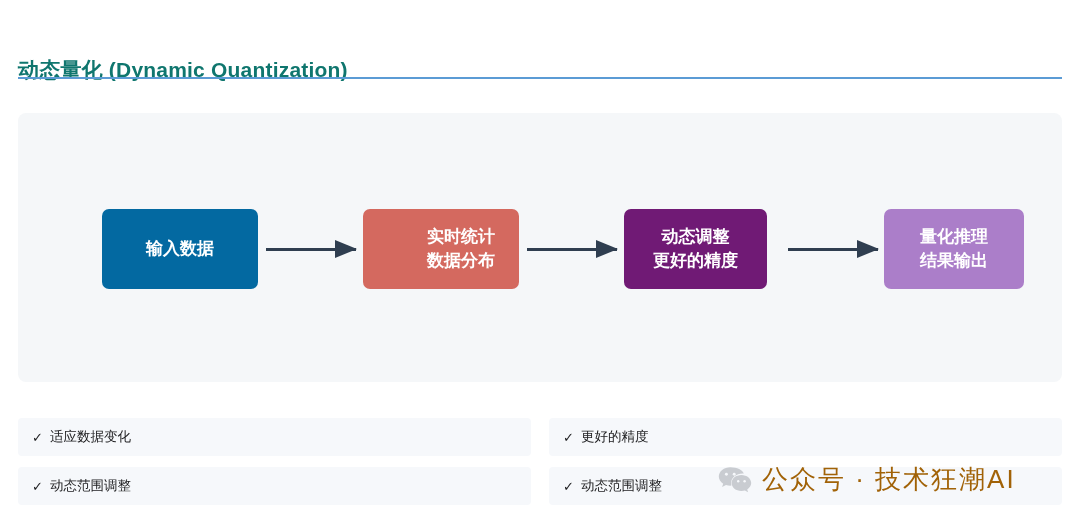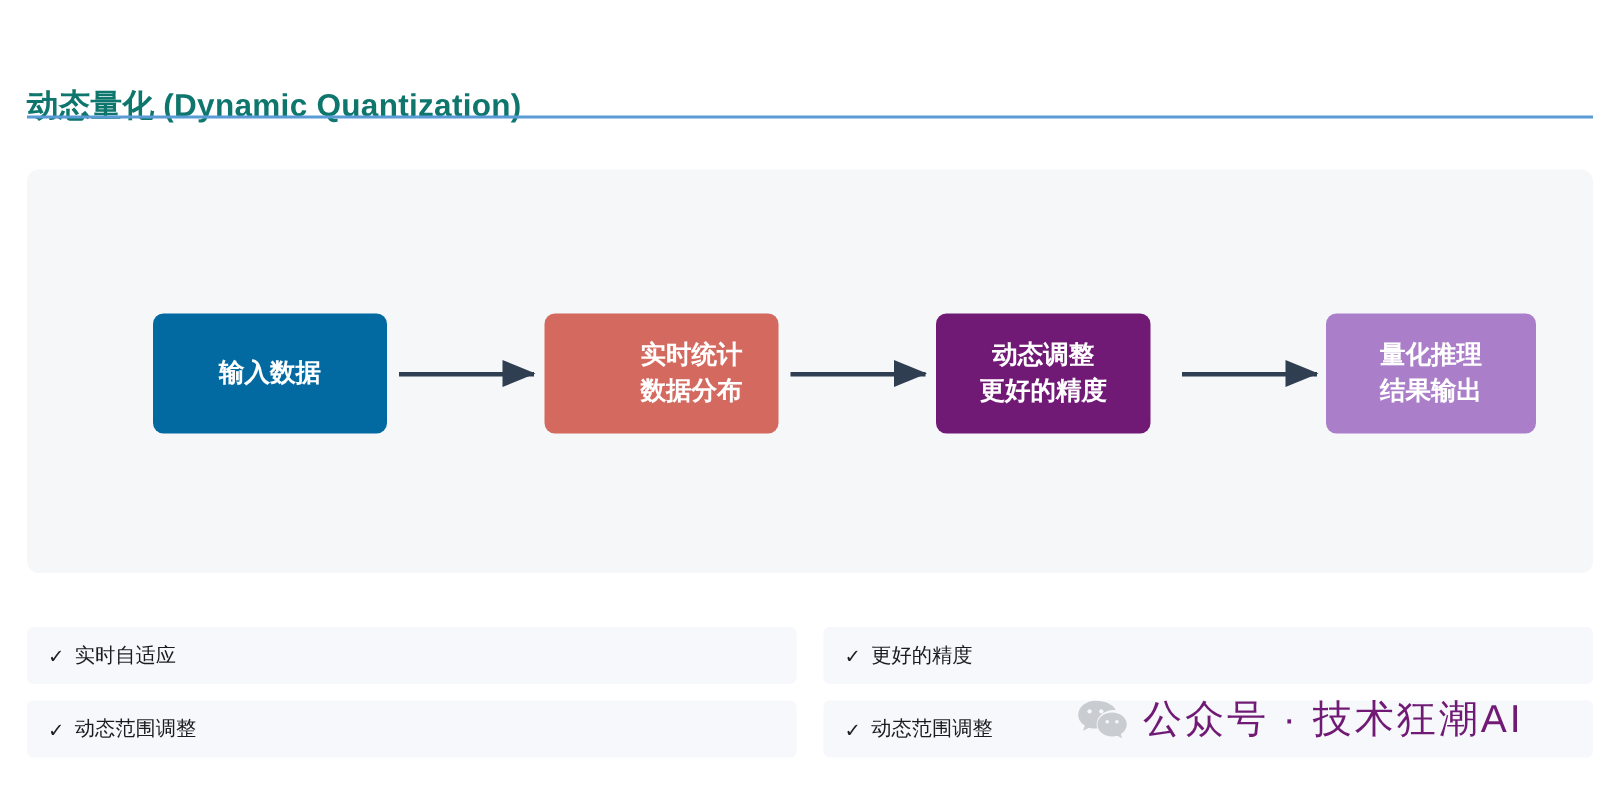--- a/index.html
+++ b/index.html
@@ -132,21 +132,21 @@
     position: absolute;
     left: 718px;
     top: 462px;
     display: flex;
     align-items: center;
     gap: 10px;
     pointer-events: none;
   }
   #watermark .wm-text {
     font-size: 26px;
-    color: #701a75;
+    color: #a16207;
     letter-spacing: 2px;
     white-space: nowrap;
     font-weight: normal;
   }
   #watermark svg { display: block; }
 </style>
 </head>
 <body>
 
 <div id="page-title">动态量化 (Dynamic Quantization)</div>
@@ -190,21 +190,21 @@
     </div>
 
   </div>
 </div>
 
 <div id="feature-grid">
 
   <div class="feature-row">
     <div class="feature-item">
       <span class="check">✓</span>
-      <span>实时自适应</span>
+      <span>适应数据变化</span>
     </div>
     <div class="feature-item">
       <span class="check">✓</span>
       <span>更好的精度</span>
     </div>
   </div>
 
   <div class="feature-row">
     <div class="feature-item">
       <span class="check">✓</span>

